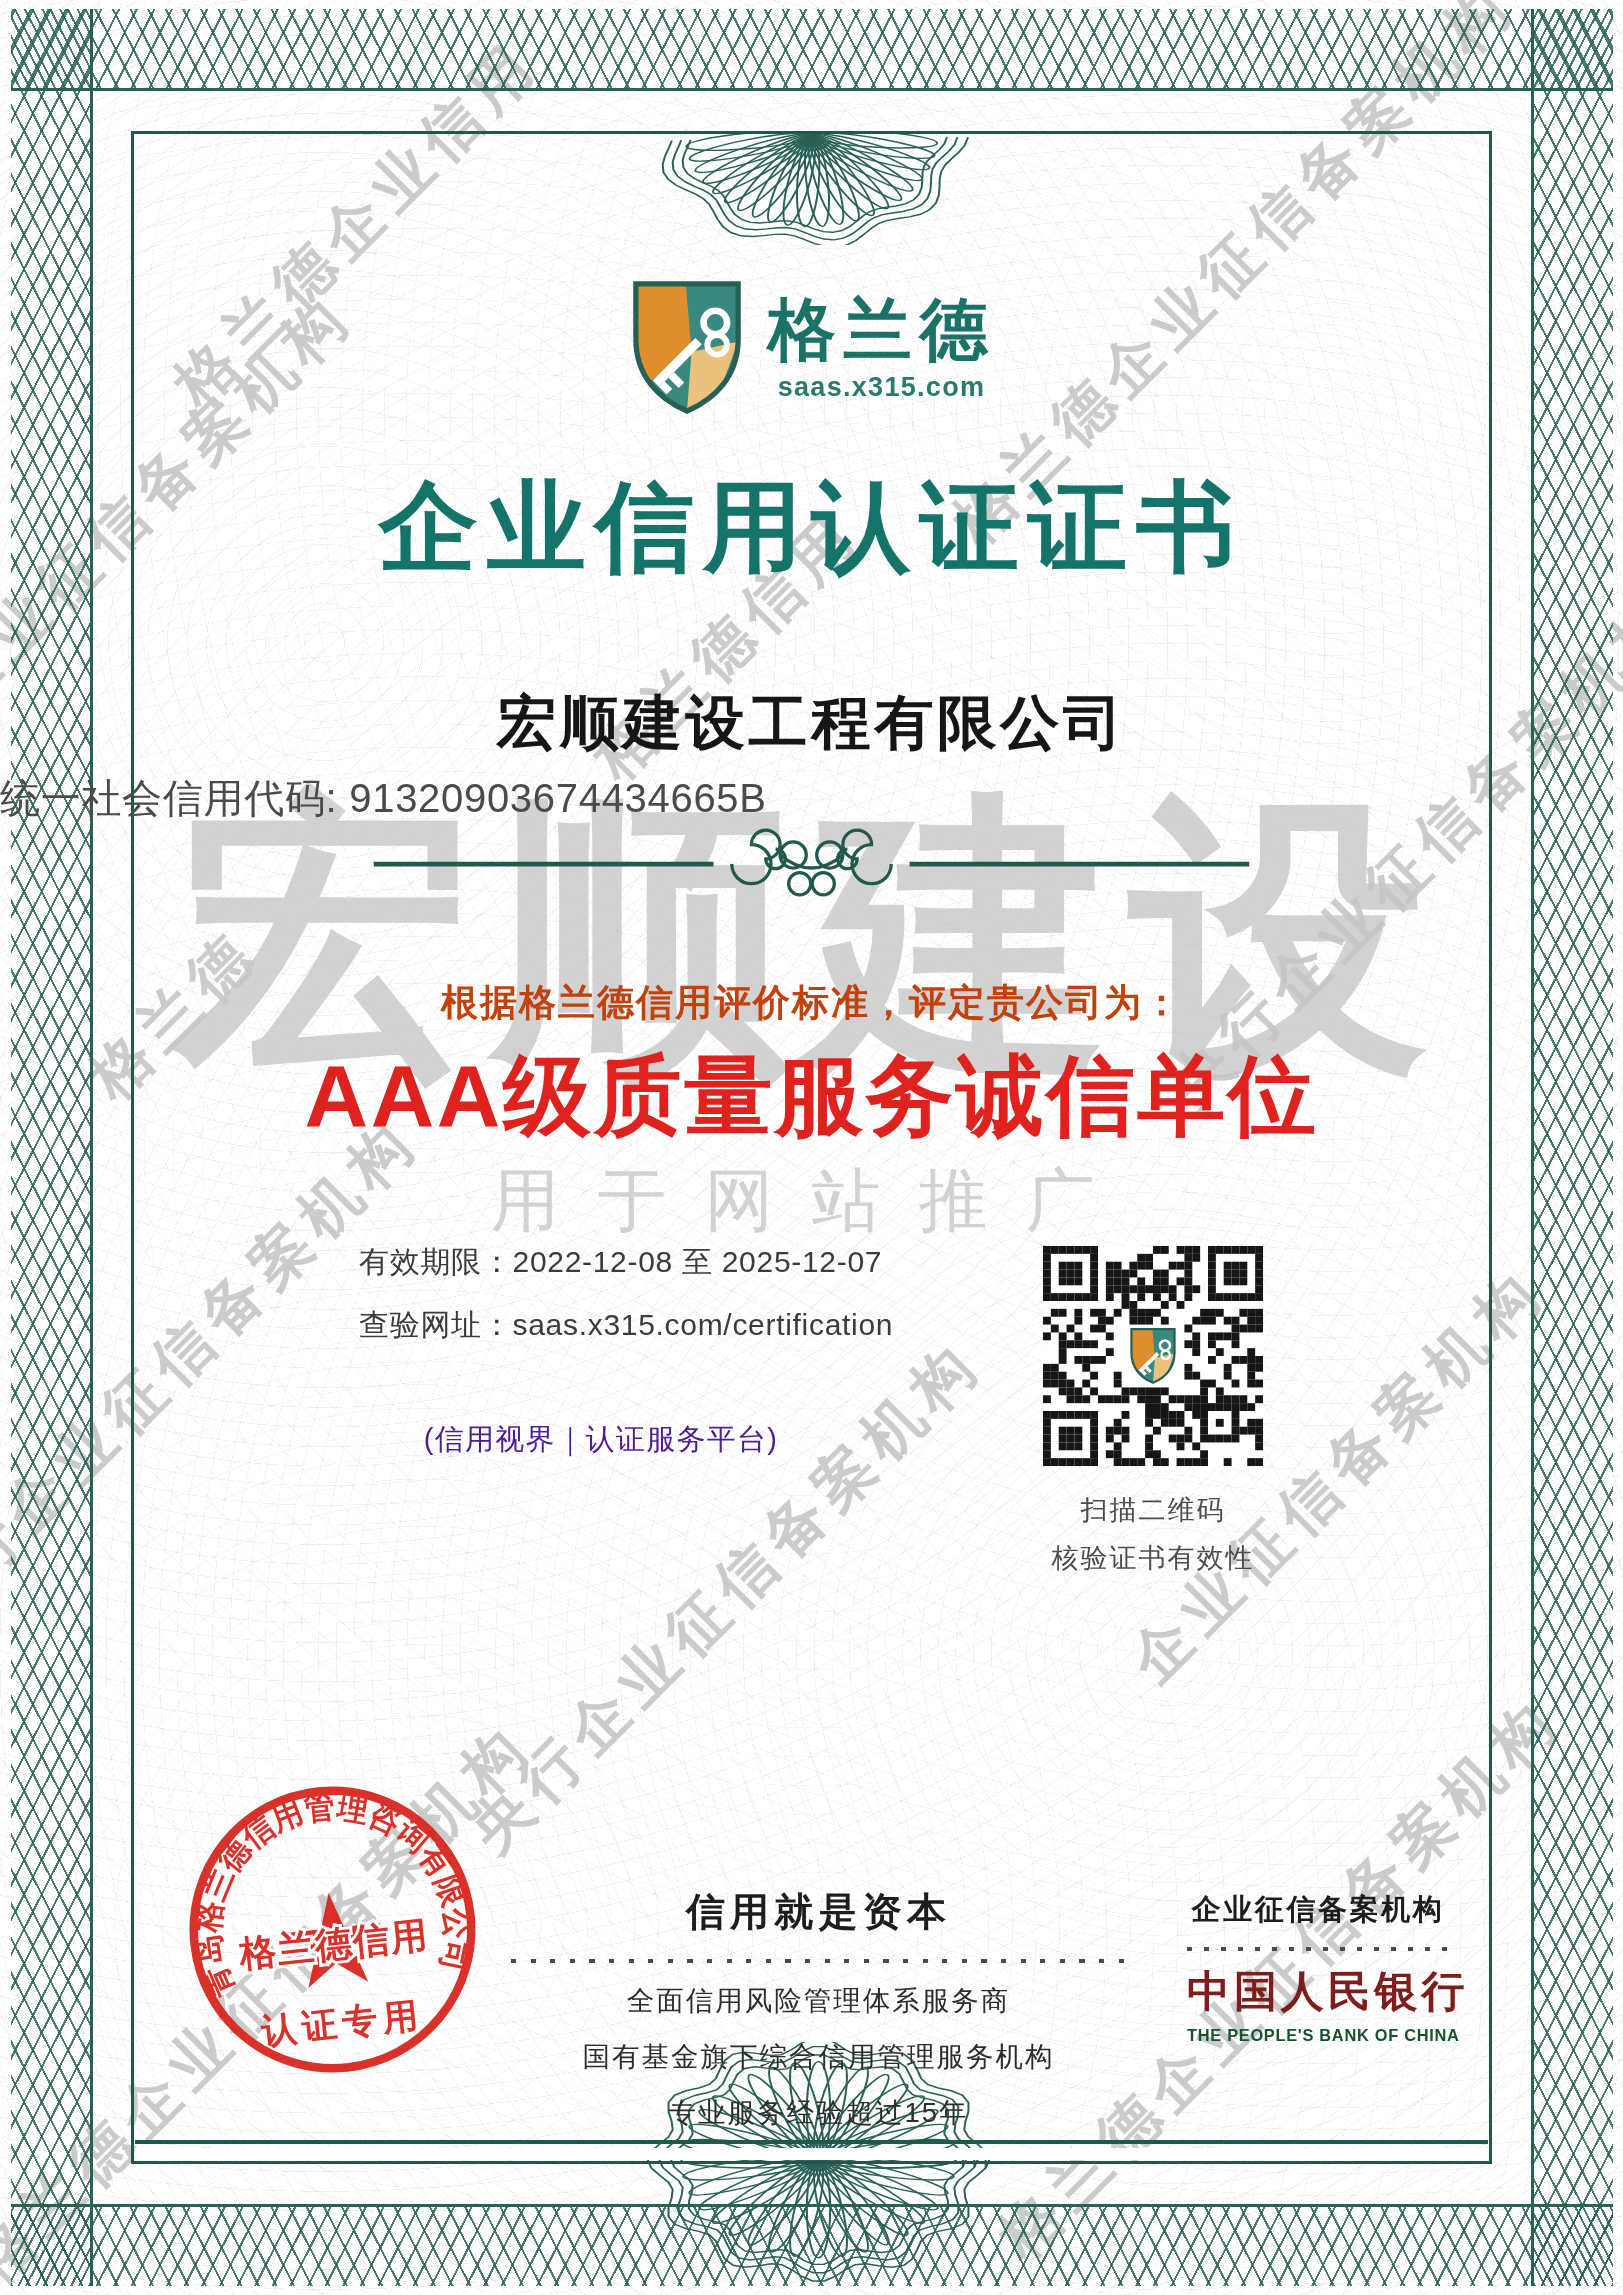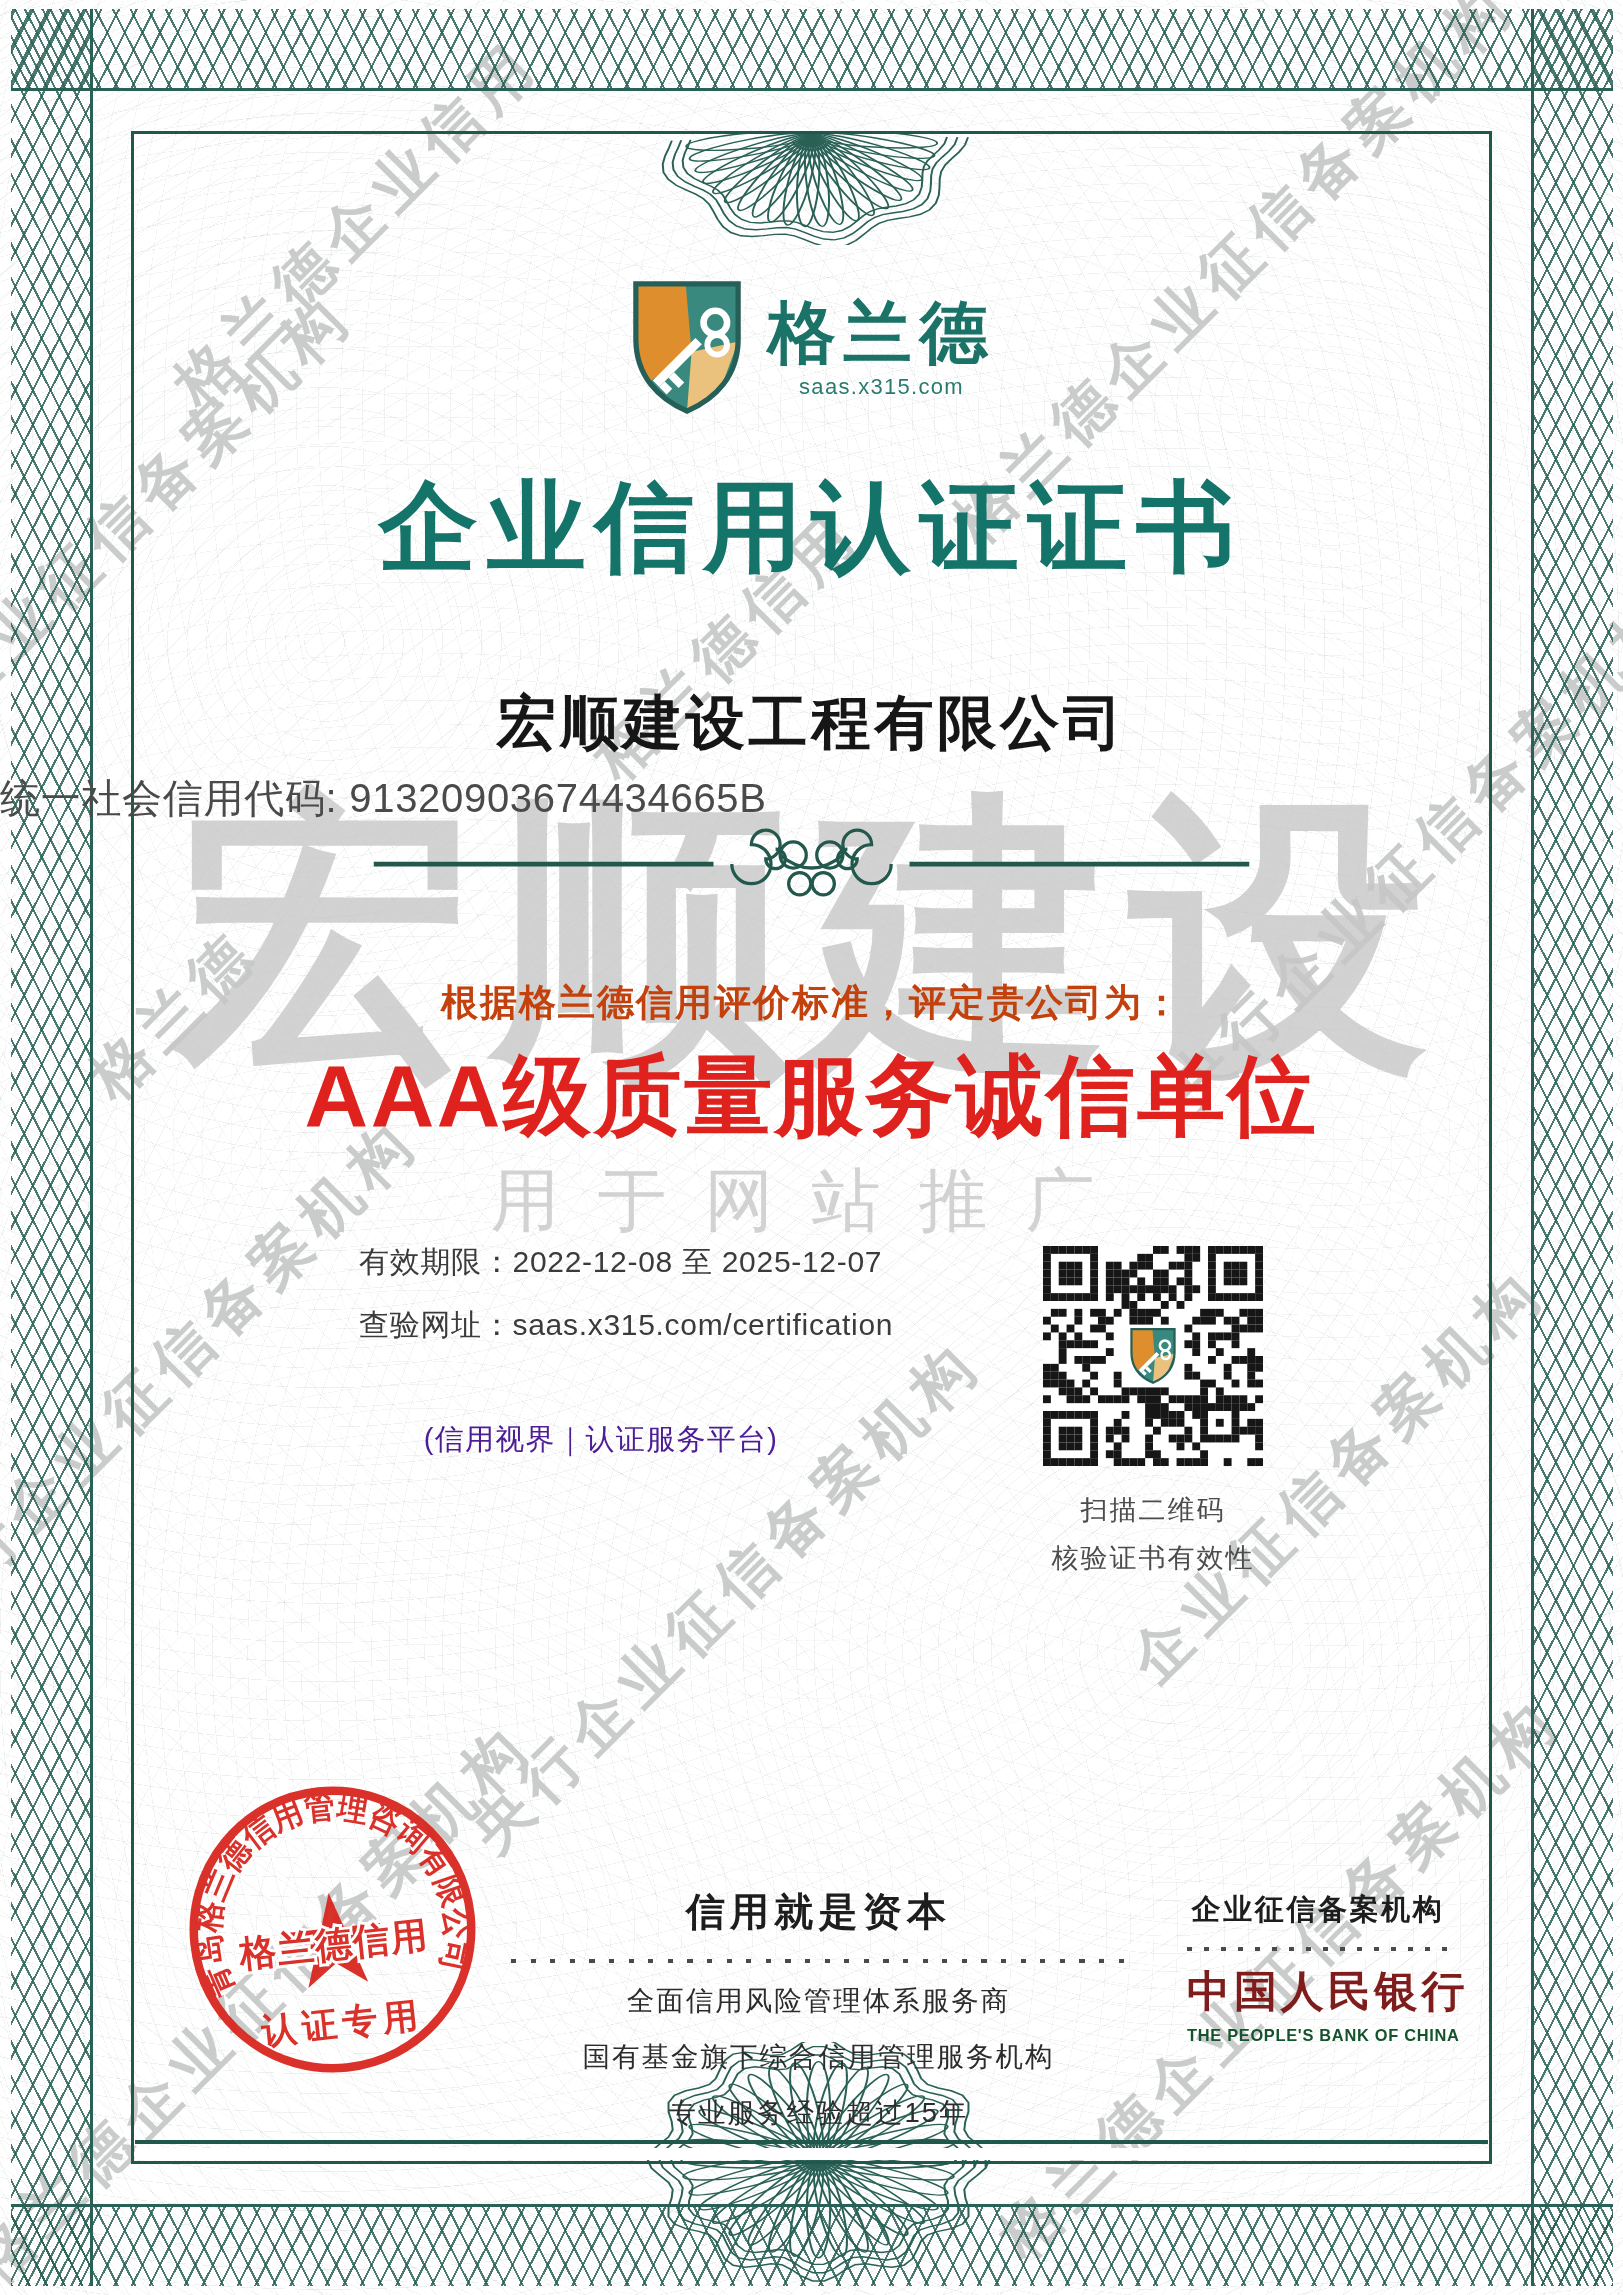--- a/index.html
+++ b/index.html
@@ -39,21 +39,21 @@
   .frame{position:absolute;inset:131px;border:3.9px solid #20584c;z-index:3;}
   .frame-extra-line{position:absolute;left:135px;right:135px;top:2140px;height:3.9px;background:#20584c;z-index:4;}
   .rosette-mask{position:absolute;left:135px;right:135px;top:2148px;height:12.4px;background:#fff;z-index:3;}
   .ornament-svg{position:absolute;z-index:2;}
 
   
   .header{position:absolute;left:0;top:278px;width:100%;display:flex;justify-content:center;align-items:center;gap:22px;z-index:5;}
   .logo-shield{width:118px;height:139px;}
   .logo-texts{display:flex;flex-direction:column;align-items:center;}
   .brand{font-size:68px;font-weight:700;color:#1b7267;letter-spacing:7.9px;line-height:1.1;}
-  .domain{font-size:22px;font-weight:400;color:#2a7a6e;letter-spacing:1.3px;margin-top:5.2px;}
+  .domain{font-size:27px;font-weight:700;color:#2a7a6e;letter-spacing:1.3px;margin-top:5.2px;}
 
   .title{position:absolute;left:0;top:473px;width:100%;text-align:center;z-index:5;
     font-size:99px;font-weight:900;color:#15746a;letter-spacing:9.2px;line-height:1.1;}
 
   .company-name{position:absolute;left:0;top:693px;width:100%;text-align:center;z-index:5;
     font-size:59px;font-weight:800;color:#161616;letter-spacing:3.9px;line-height:1.05;}
   .credit-code{position:absolute;left:0;top:771px;width:100%;text-align:left;z-index:5;
     font-size:40px;font-weight:500;color:#4a4a4a;letter-spacing:0.7px;}
 
   .divider{position:absolute;left:0;top:821px;width:100%;height:98px;z-index:4;}

